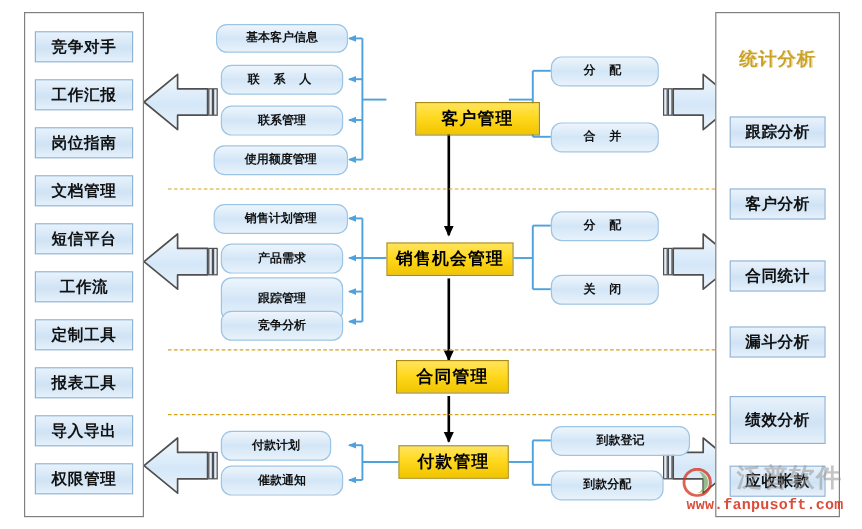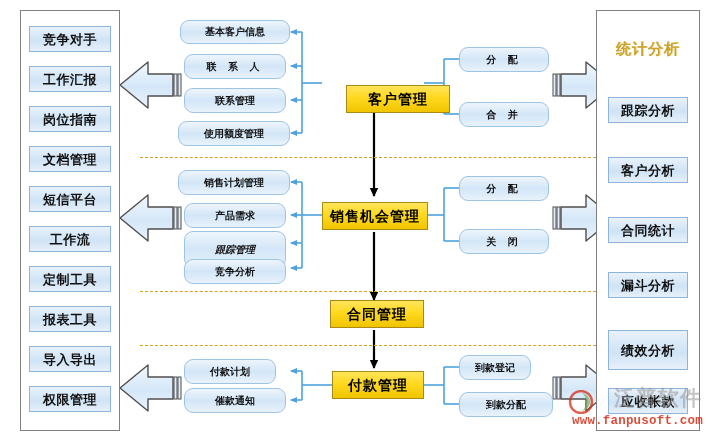--- a/index.html
+++ b/index.html
@@ -243,36 +243,36 @@
   <div class="rbox" style="left:184px;top:88px;width:102px;height:25px;">联系管理</div>
   <div class="rbox" style="left:178px;top:121px;width:112px;height:25px;">使用额度管理</div>
 
   <div class="ybox" style="left:322px;top:85px;width:104px;height:28px;margin-left:24px;">客户管理</div>
 
   <div class="rbox wide-spaced" style="left:459px;top:47px;width:90px;height:25px;">分 配</div>
   <div class="rbox wide-spaced" style="left:459px;top:102px;width:90px;height:25px;">合 并</div>
 
   <div class="rbox" style="left:178px;top:170px;width:112px;height:25px;">销售计划管理</div>
   <div class="rbox" style="left:184px;top:203px;width:102px;height:25px;">产品需求</div>
-  <div class="rbox" style="left:184px;top:231px;width:102px;height:37px;font-style:italic;">跟踪管理</div>
+  <div class="rbox" style="left:184px;top:231px;width:102px;height:37px;">跟踪管理</div>
   <div class="rbox" style="left:184px;top:259px;width:102px;height:25px;">竞争分析</div>
 
   <div class="ybox" style="left:322px;top:202px;width:106px;height:28px;">销售机会管理</div>
 
   <div class="rbox wide-spaced" style="left:459px;top:176px;width:90px;height:25px;">分 配</div>
   <div class="rbox wide-spaced" style="left:459px;top:229px;width:90px;height:25px;">关 闭</div>
 
   <div class="ybox" style="left:330px;top:300px;width:94px;height:28px;">合同管理</div>
 
   <div class="rbox" style="left:184px;top:359px;width:92px;height:25px;">付款计划</div>
   <div class="rbox" style="left:184px;top:388px;width:102px;height:25px;">催款通知</div>
 
   <div class="ybox" style="left:332px;top:371px;width:92px;height:28px;">付款管理</div>
 
-  <div class="rbox" style="left:459px;top:355px;width:72px;height:25px;">到款登记</div>
+  <div class="rbox" style="left:459px;top:355px;width:116px;height:25px;">到款登记</div>
   <div class="rbox" style="left:459px;top:392px;width:94px;height:25px;">到款分配</div>
 
   <div id="watermark">
     <svg id="wm-logo" viewBox="0 0 26 24">
       <circle cx="13" cy="12" r="11" fill="none" stroke="rgba(214,46,22,.75)" stroke-width="2.4"></circle>
       <path d="M13,3 A9,9 0 0 1 13,21 A5,9 0 0 0 13,3 Z" fill="rgba(120,170,90,.7)"></path>
     </svg>
     <div id="wm-text">泛普软件</div>
     <div id="wm-url">www.fanpusoft.com</div>
   </div>

